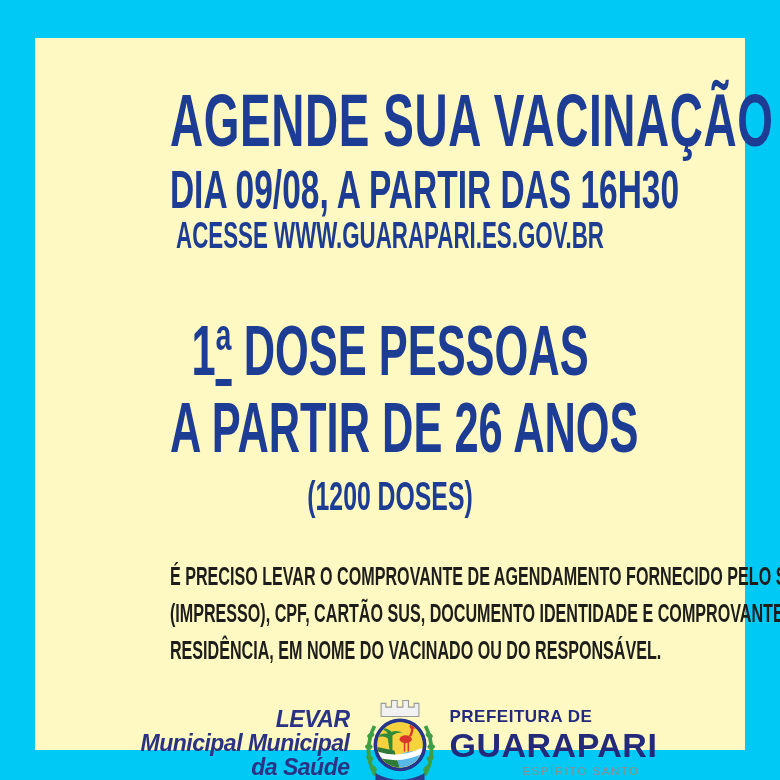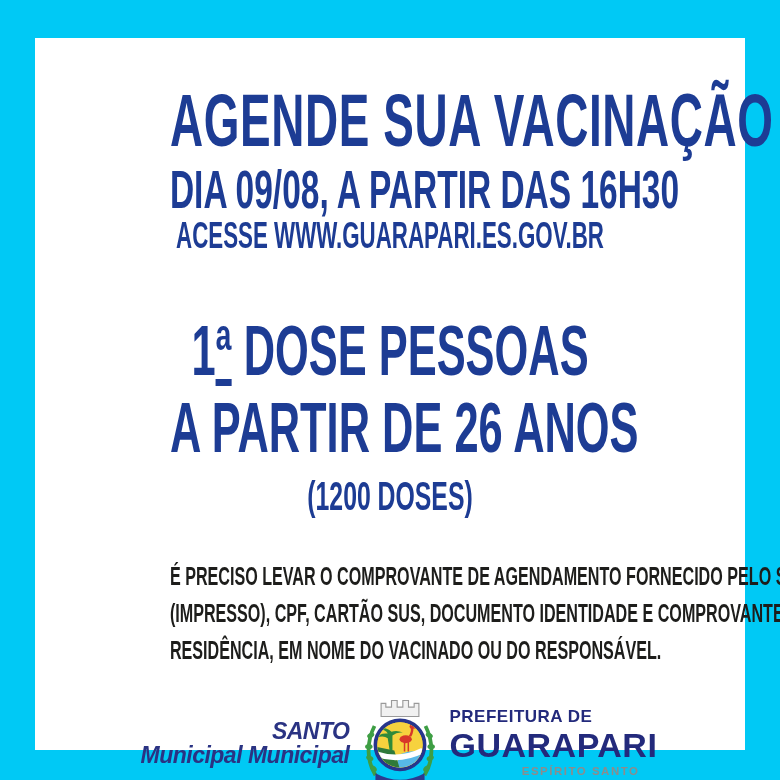--- a/index.html
+++ b/index.html
@@ -6,21 +6,21 @@
   .poster{
     position:relative;
     width:780px;height:780px;
     background:#00c9f5;
     overflow:hidden;
     font-family:"Liberation Sans", sans-serif;
   }
   .panel{
     position:absolute;
     left:35px; right:35px; top:38px; bottom:30px;
-    background:#ffffff;
+    background:#fef9c3;
   }
   .line{
     position:absolute;
     left:0; right:0;
     text-align:center;
     white-space:nowrap;
     line-height:1;
     font-weight:bold;
     color:#1d3c94;
   }
@@ -63,21 +63,21 @@
   .pref{ width:190px; }
   .pref-line1{
     font-weight:bold; color:#232a7c;
     font-size:17px; letter-spacing:0.5px; line-height:22px;
   }
   .pref-line2{
     font-weight:bold; color:#232a7c;
     font-size:34px; letter-spacing:0.5px; line-height:34px;
   }
   .pref-line3{
-    font-weight:bold; color:#8c8c8c;
+    font-weight:normal; color:#8c8c8c;
     font-size:11.5px; letter-spacing:1.5px;
     text-align:right; line-height:18px;
   }
   .crest{ flex:0 0 auto; }
 </style>
 </head>
 <body>
 
 <div class="poster">
   <div class="panel">
@@ -91,22 +91,23 @@
     <div class="line cond dosecount">(1200 DOSES)</div>
 
     <div class="req">
       <div class="req-line">É PRECISO LEVAR O COMPROVANTE DE AGENDAMENTO FORNECIDO PELO SISTEMA</div>
       <div class="req-line">(IMPRESSO), CPF, CARTÃO SUS, DOCUMENTO IDENTIDADE E COMPROVANTE DE</div>
       <div class="req-line">RESIDÊNCIA, EM NOME DO VACINADO OU DO RESPONSÁVEL.</div>
     </div>
 
     <div class="footer">
       <div class="semsa">
-        <div>SANTO</div>
+        <div>LEVAR</div>
         <div>Municipal Municipal</div>
+        <div>da Saúde</div>
       </div>
 
       <svg class="crest" width="76" height="102" viewBox="0 0 80 108" aria-hidden="true">
 
         <g stroke="#3e9e44" stroke-width="4" fill="none">
           <path d="M13,36 C4,54 5,74 14,88"></path>
           <path d="M67,36 C76,54 75,74 66,88"></path>
         </g>
         <g fill="#3e9e44">
           <ellipse cx="9" cy="46" rx="4" ry="2.6" transform="rotate(-30 9 46)"></ellipse>

